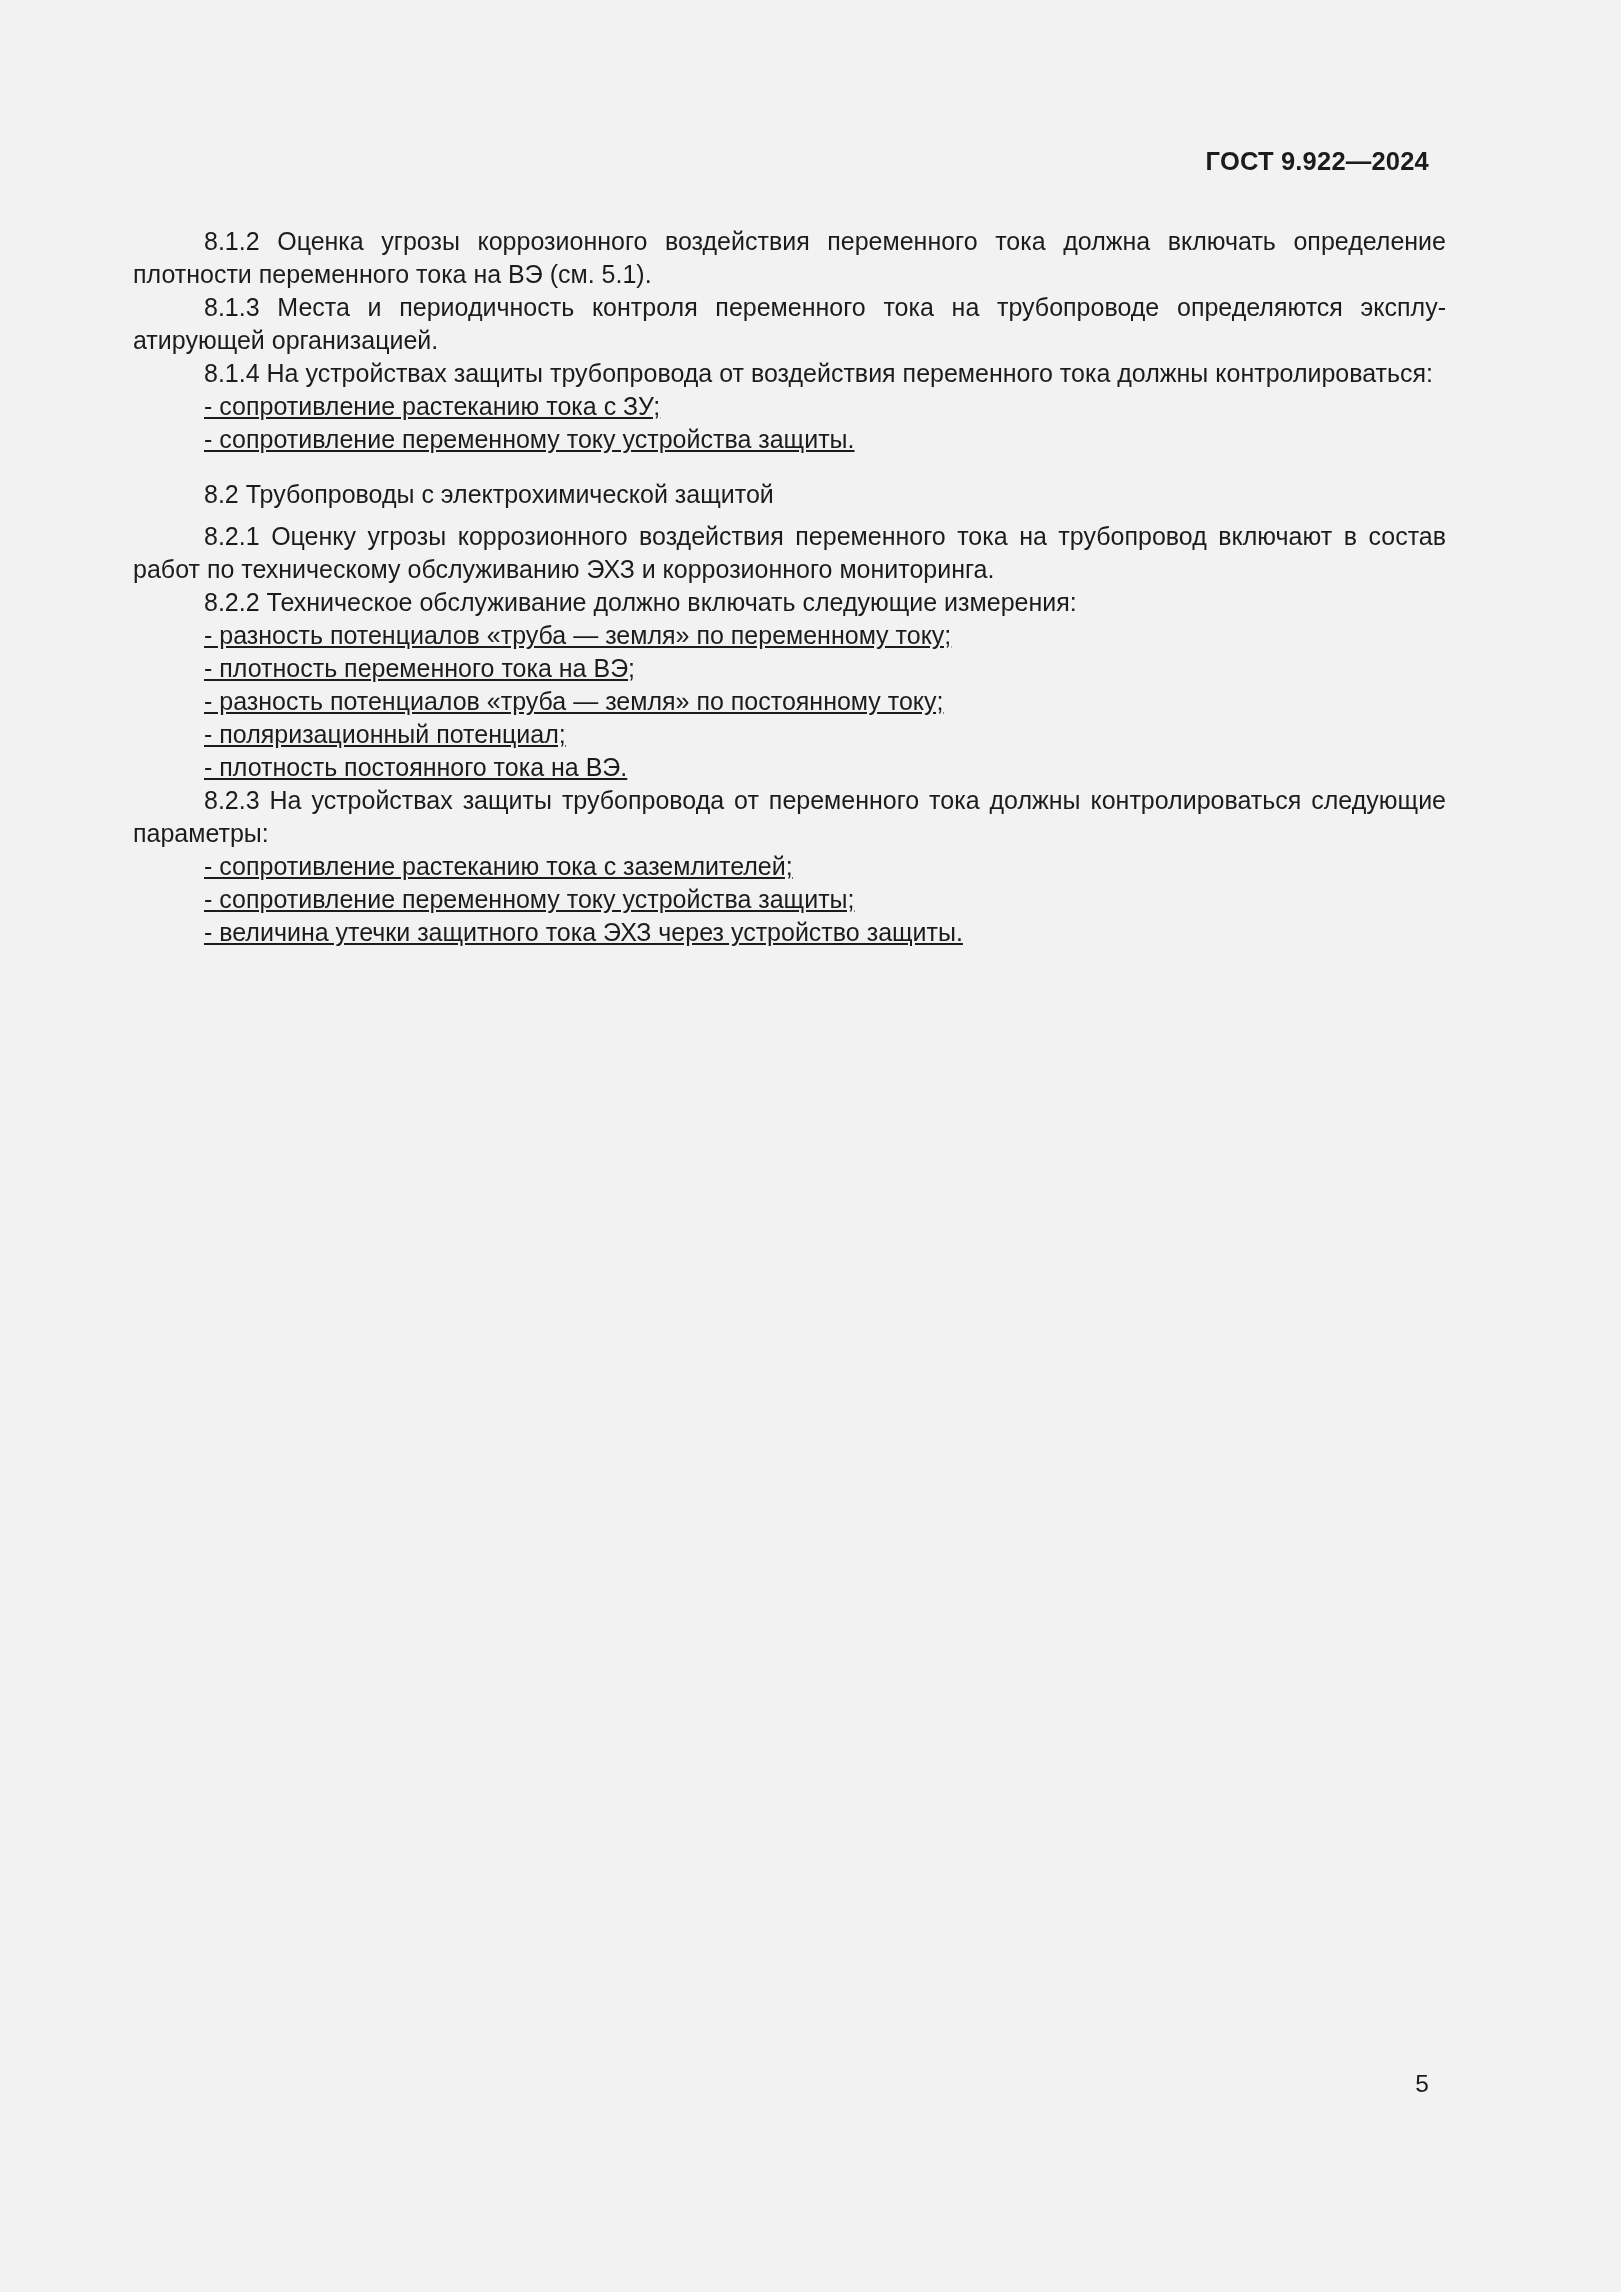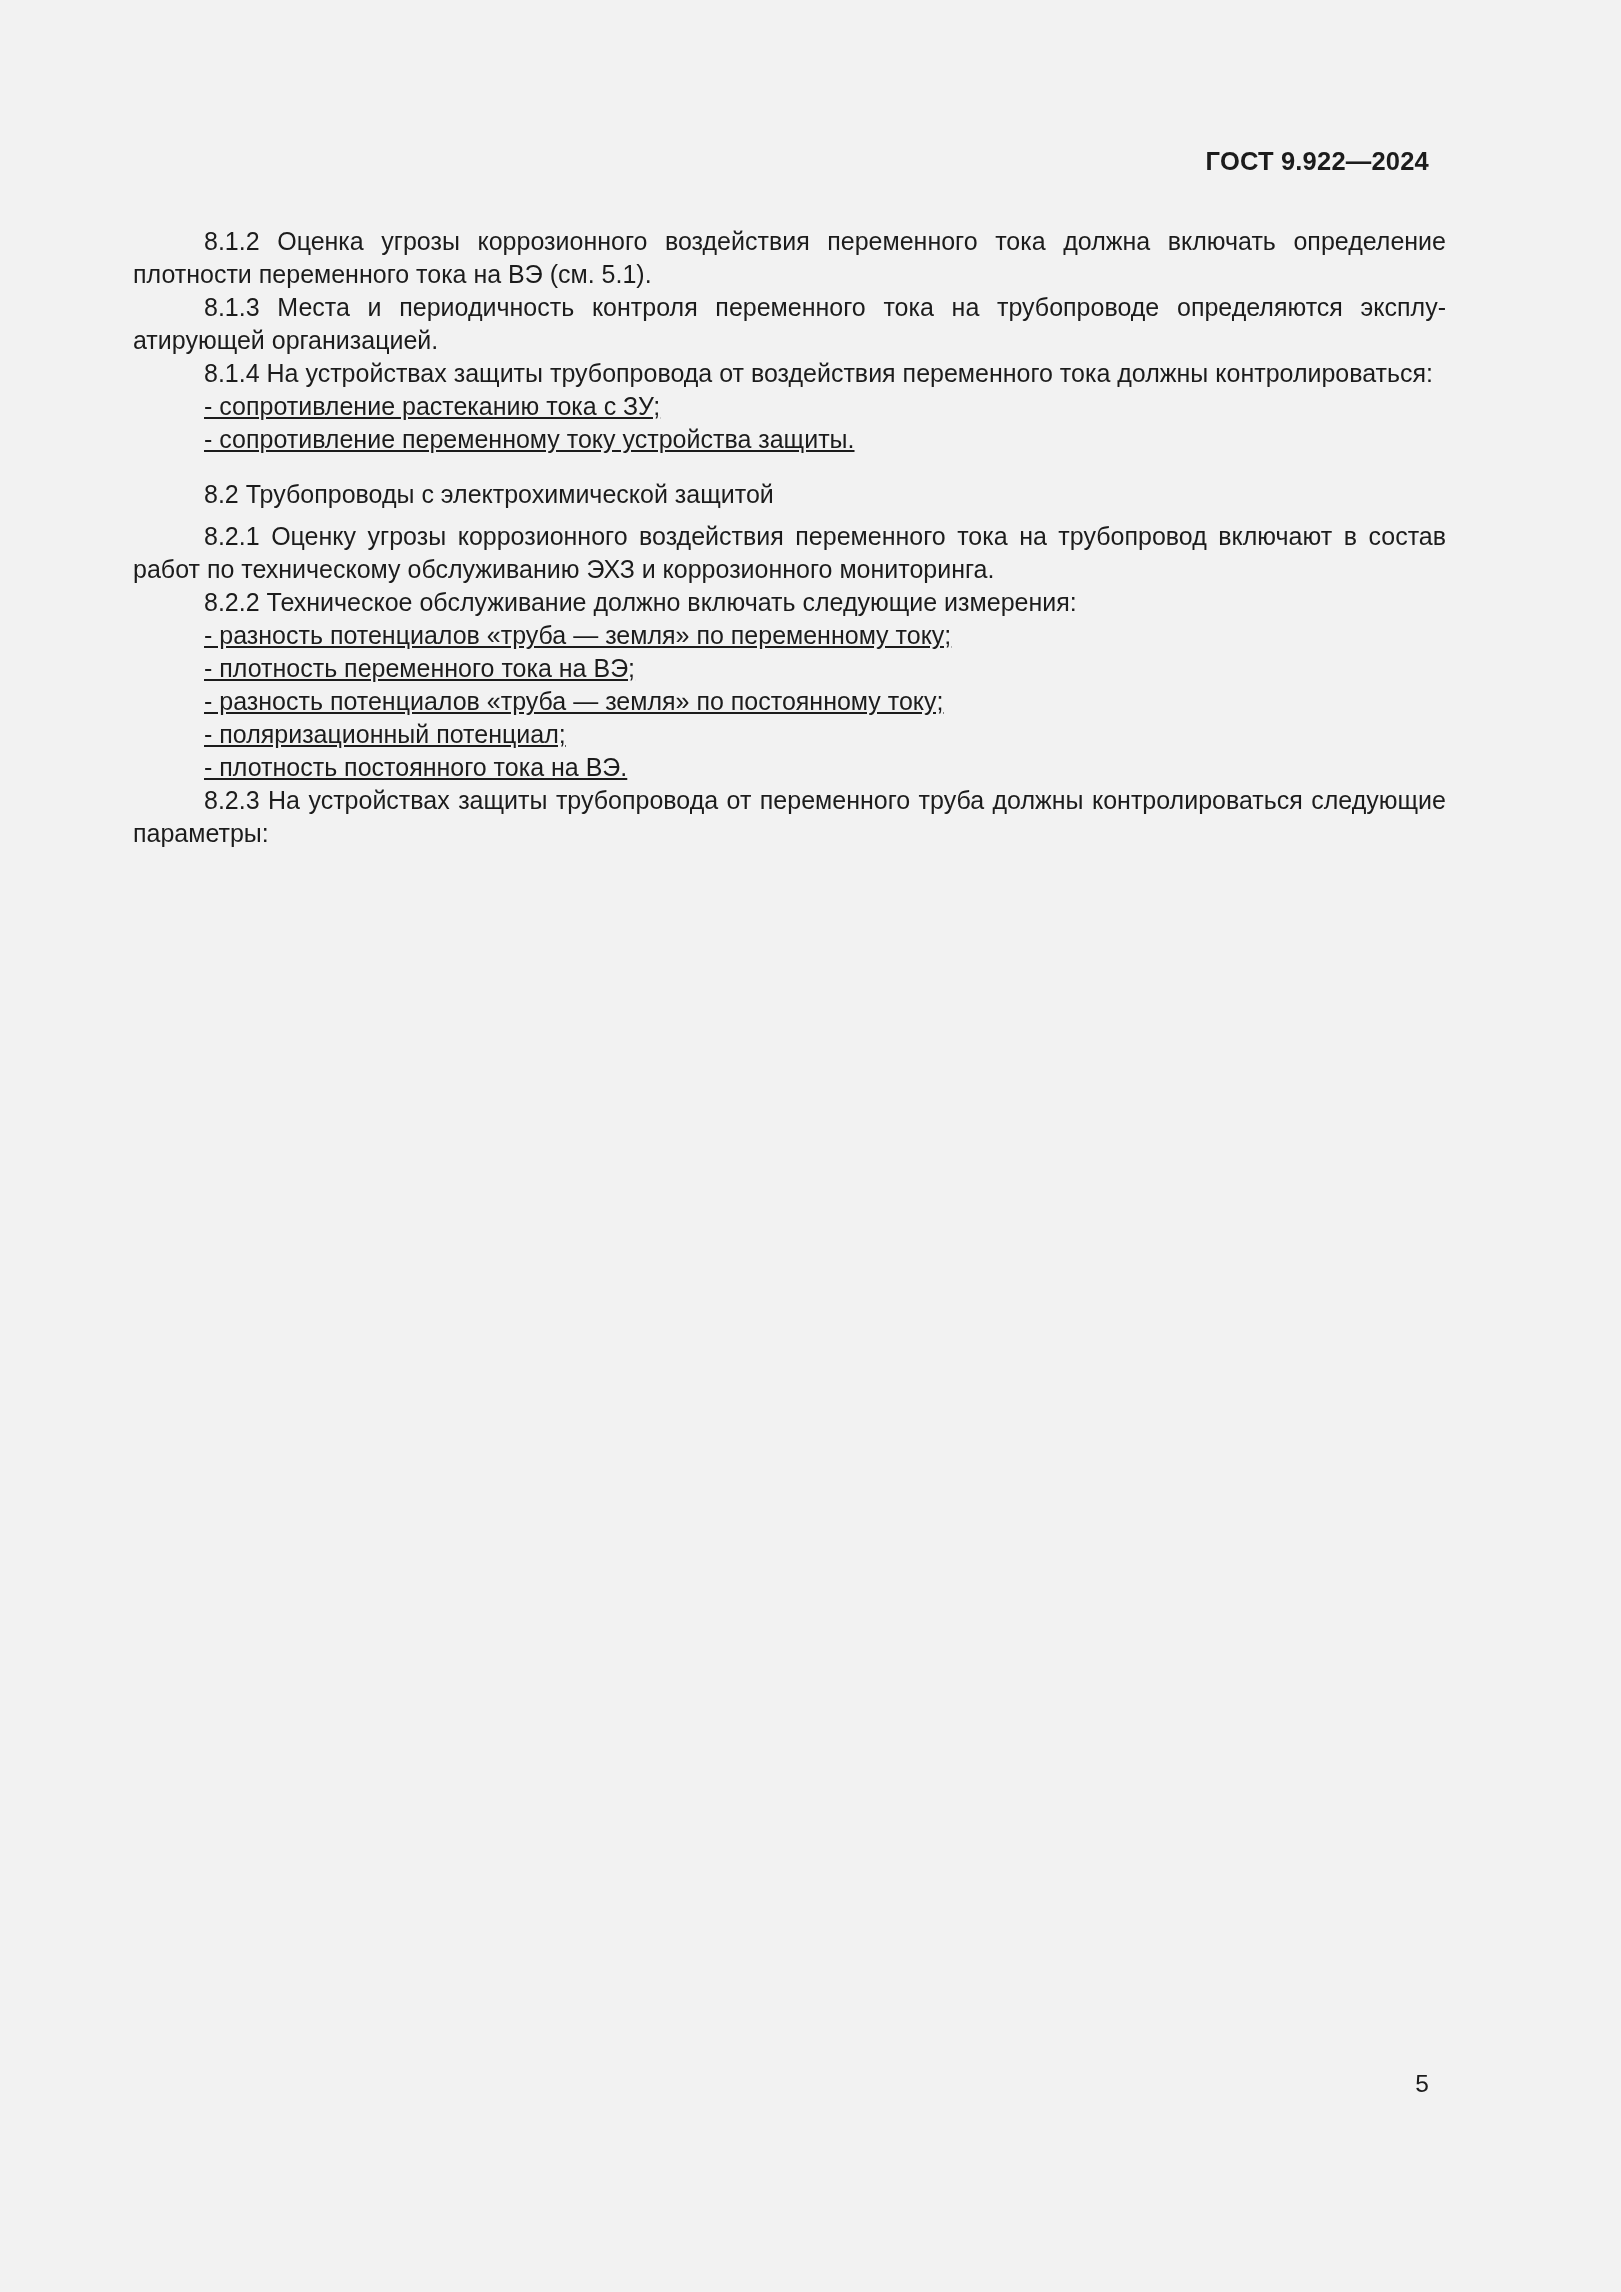--- a/index.html
+++ b/index.html
@@ -72,17 +72,22 @@
 
   <p class="para">8.2.1 Оценку угрозы коррозионного воздействия переменного тока на трубопровод включают в со­став работ по техническому обслуживанию ЭХЗ и коррозионного мониторинга.</p>
   <p class="para">8.2.2 Техническое обслуживание должно включать следующие измерения:</p>
   <div>
     <p class="list-item">- разность потенциалов «труба — земля» по переменному току;</p>
     <p class="list-item">- плотность переменного тока на ВЭ;</p>
     <p class="list-item">- разность потенциалов «труба — земля» по постоянному току;</p>
     <p class="list-item">- поляризационный потенциал;</p>
     <p class="list-item">- плотность постоянного тока на ВЭ.</p>
   </div>
-  <p class="para">8.2.3 На устройствах защиты трубопровода от переменного труба должны контролироваться сле­дующие параметры:</p>
+  <p class="para">8.2.3 На устройствах защиты трубопровода от переменного тока должны контролироваться сле­дующие параметры:</p>
+  <div>
+    <p class="list-item">- сопротивление растеканию тока с заземлителей;</p>
+    <p class="list-item">- сопротивление переменному току устройства защиты;</p>
+    <p class="list-item">- величина утечки защитного тока ЭХЗ через устройство защиты.</p>
+  </div>
 </div>
 
 <div class="page-number">5</div>
 
 
 </body></html>

